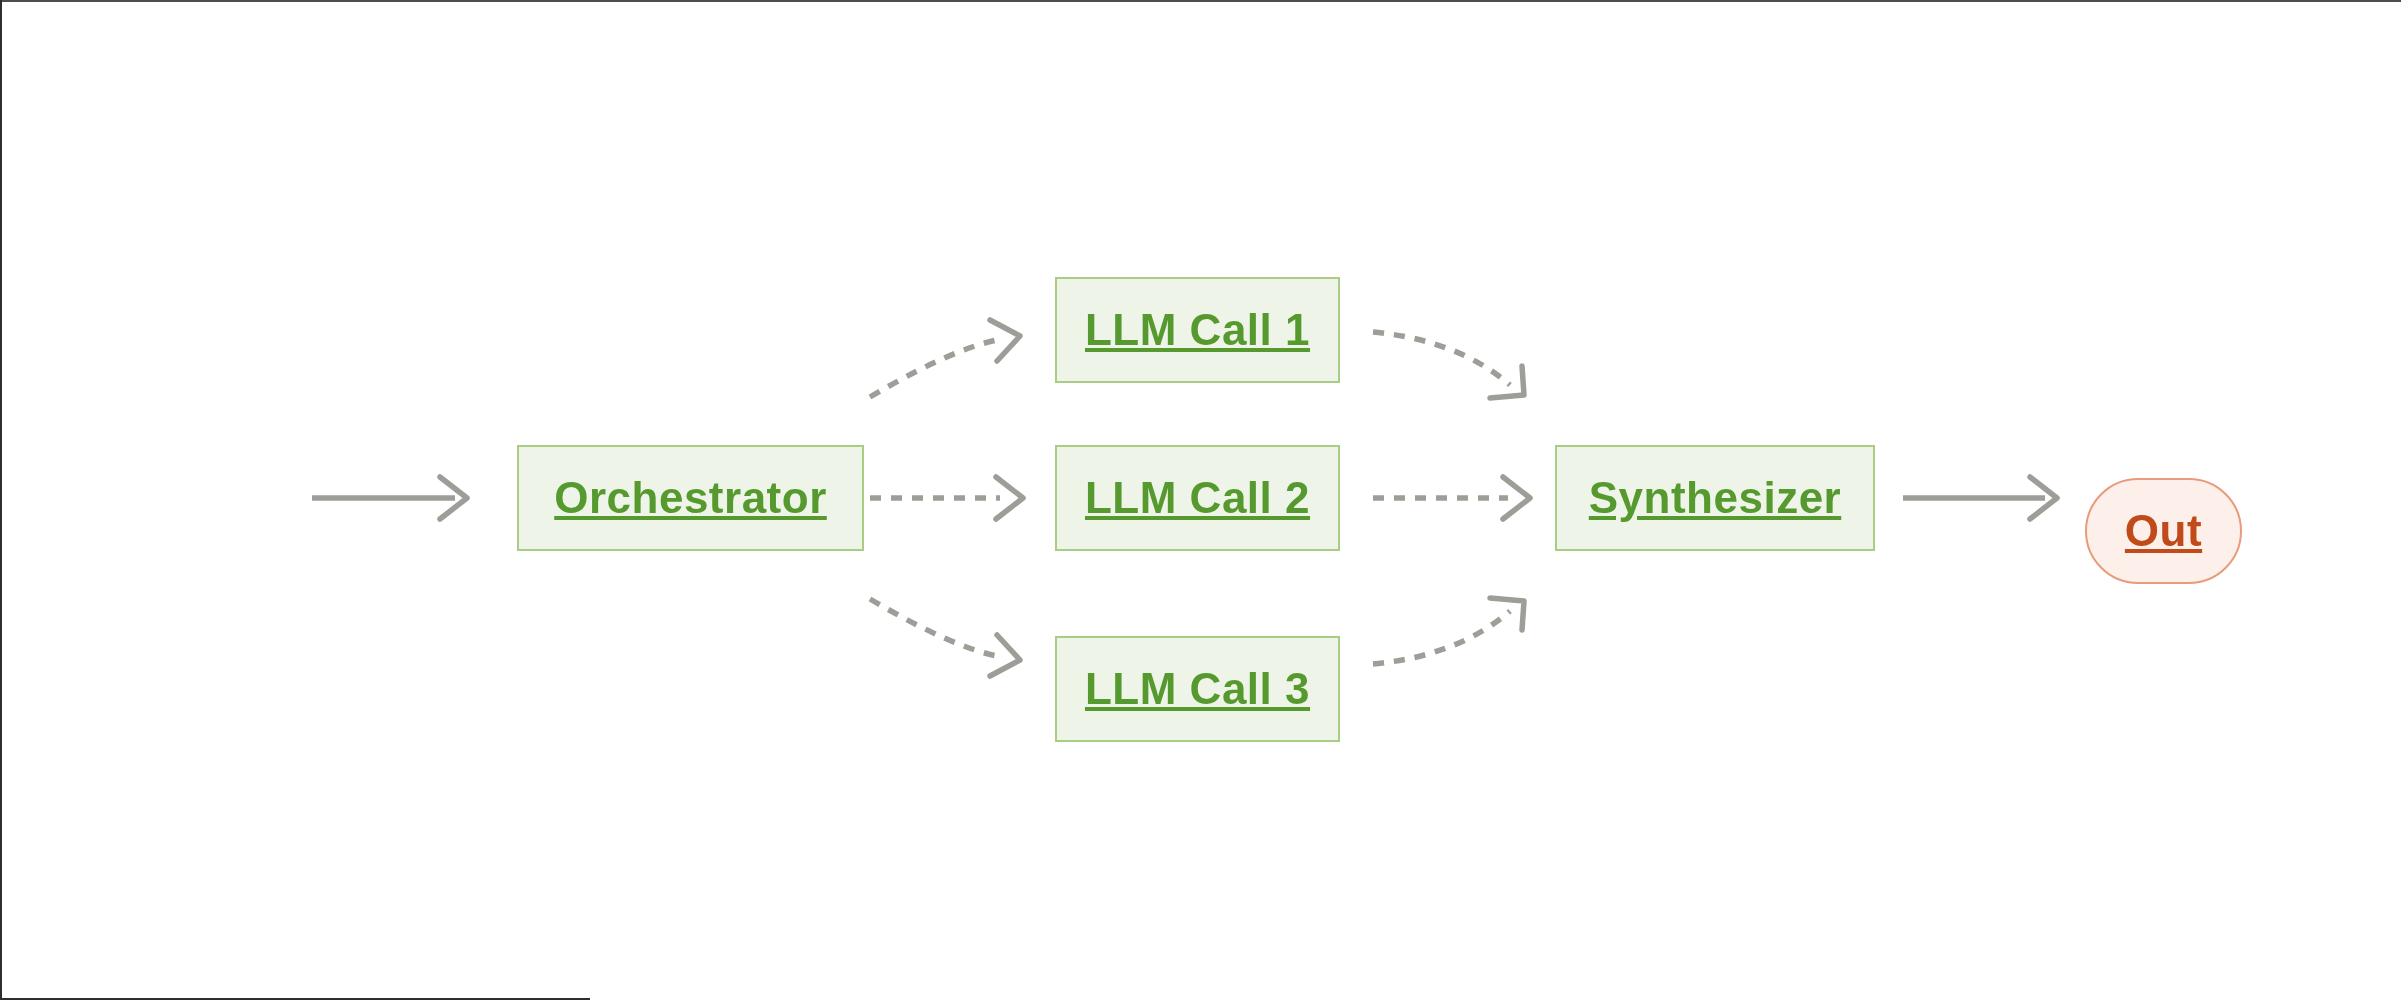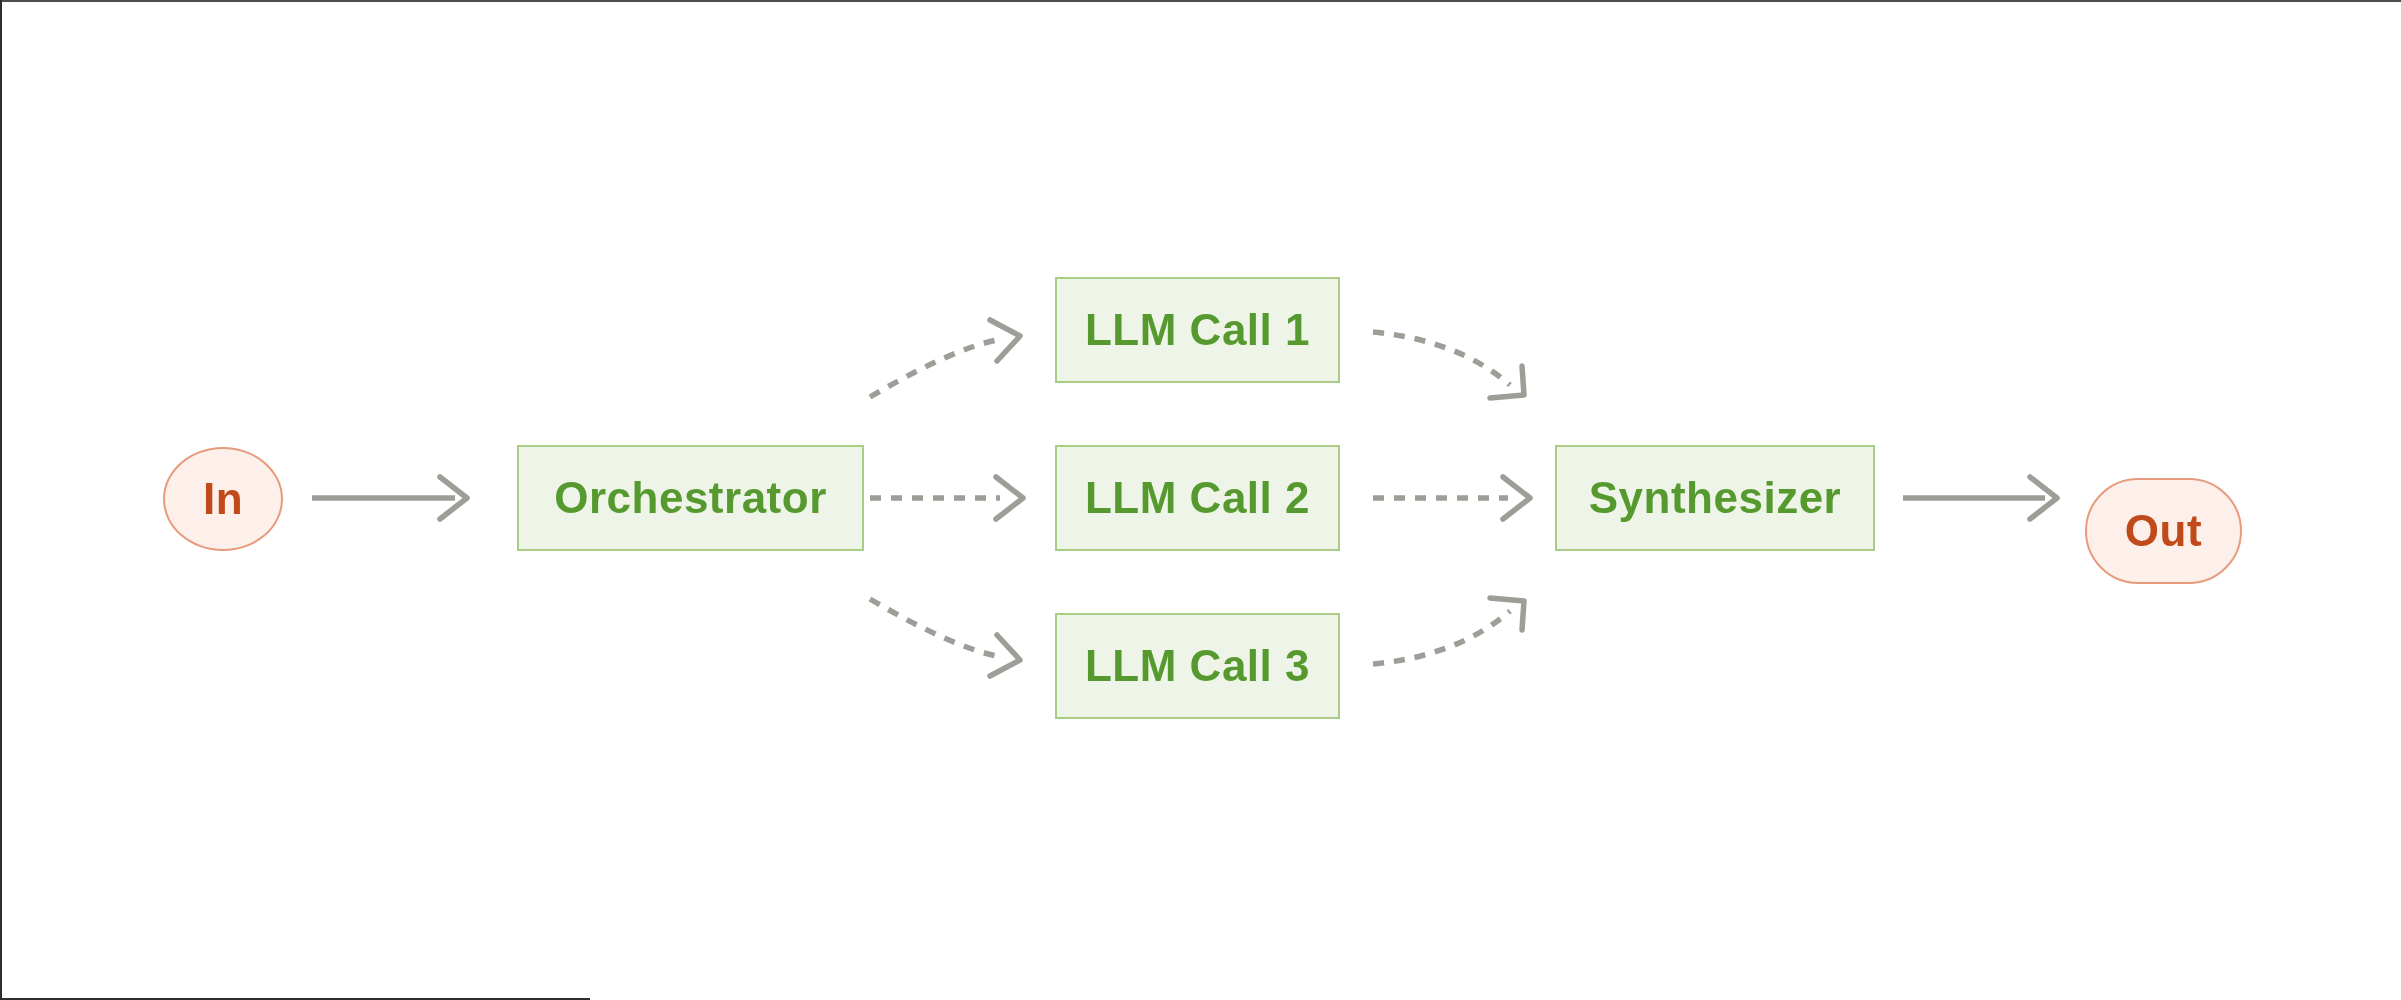--- a/index.html
+++ b/index.html
@@ -26,37 +26,38 @@
   .node {
     position: absolute;
     display: flex;
     align-items: center;
     justify-content: center;
     font-weight: 700;
     font-size: 44px;
     letter-spacing: 0.5px;
     box-sizing: border-box;
     user-select: none;
+    text-decoration: underline;
   }
   .node.green {
     background: var(--node-green-fill, #eef5e8);
     border: 2px solid var(--node-green-border, #a9cd84);
     color: var(--node-green-text, #569a2f);
   }
   .node.pink {
     background: var(--node-pink-fill, #fdf0ea);
     border: 2.5px solid var(--node-pink-border, #e79b7c);
     color: var(--node-pink-text, #c04a1a);
   }
 
   .node-in          { left: 163px;  top: 447px; width: 120px; height: 104px; border-radius: 50%; }
   .node-orchestrator{ left: 489px;  top: 445px; width: 347px; height: 106px; margin-left: 28px; }
   .node-llm1        { left: 1055px; top: 277px; width: 285px; height: 106px; }
   .node-llm2        { left: 1055px; top: 445px; width: 285px; height: 106px; }
-  .node-llm3        { left: 1055px; top: 613px; width: 285px; height: 106px; }
+  .node-llm3        { left: 1055px; top: 636px; width: 285px; height: 106px; }
   .node-synthesizer { left: 1555px; top: 445px; width: 320px; height: 106px; align-items: center; }
   .node-out         { left: 2085px; top: 447px; width: 157px; height: 106px; border-radius: 53px; margin-top: 31px; }
 
   svg.arrows { position: absolute; left: 0; top: 0; }
   .arrow-line {
     stroke: var(--arrow, #9e9e98);
     stroke-width: 5.5;
     fill: none;
     stroke-linecap: butt;
   }
@@ -114,23 +115,20 @@
       <path class="arrow-line dashed" d="M 1373 664 Q 1458 656 1510 611"></path>
       <polyline class="arrow-head" points="1522,630 1524,601 1490,598"></polyline>
     </g>
 
     <g>
       <path class="arrow-line" d="M 1903 498 L 2045 498"></path>
       <polyline class="arrow-head" points="2030,477 2057,498 2030,519"></polyline>
     </g>
   </svg>
 
-  <div class="node pink node-in">
-    <span>In</span>
-  </div>
 
   <div class="node green node-orchestrator">
     <span>Orchestrator</span>
   </div>
 
   <div class="node green node-llm1">
     <span>LLM Call 1</span>
   </div>
 
   <div class="node green node-llm2">

